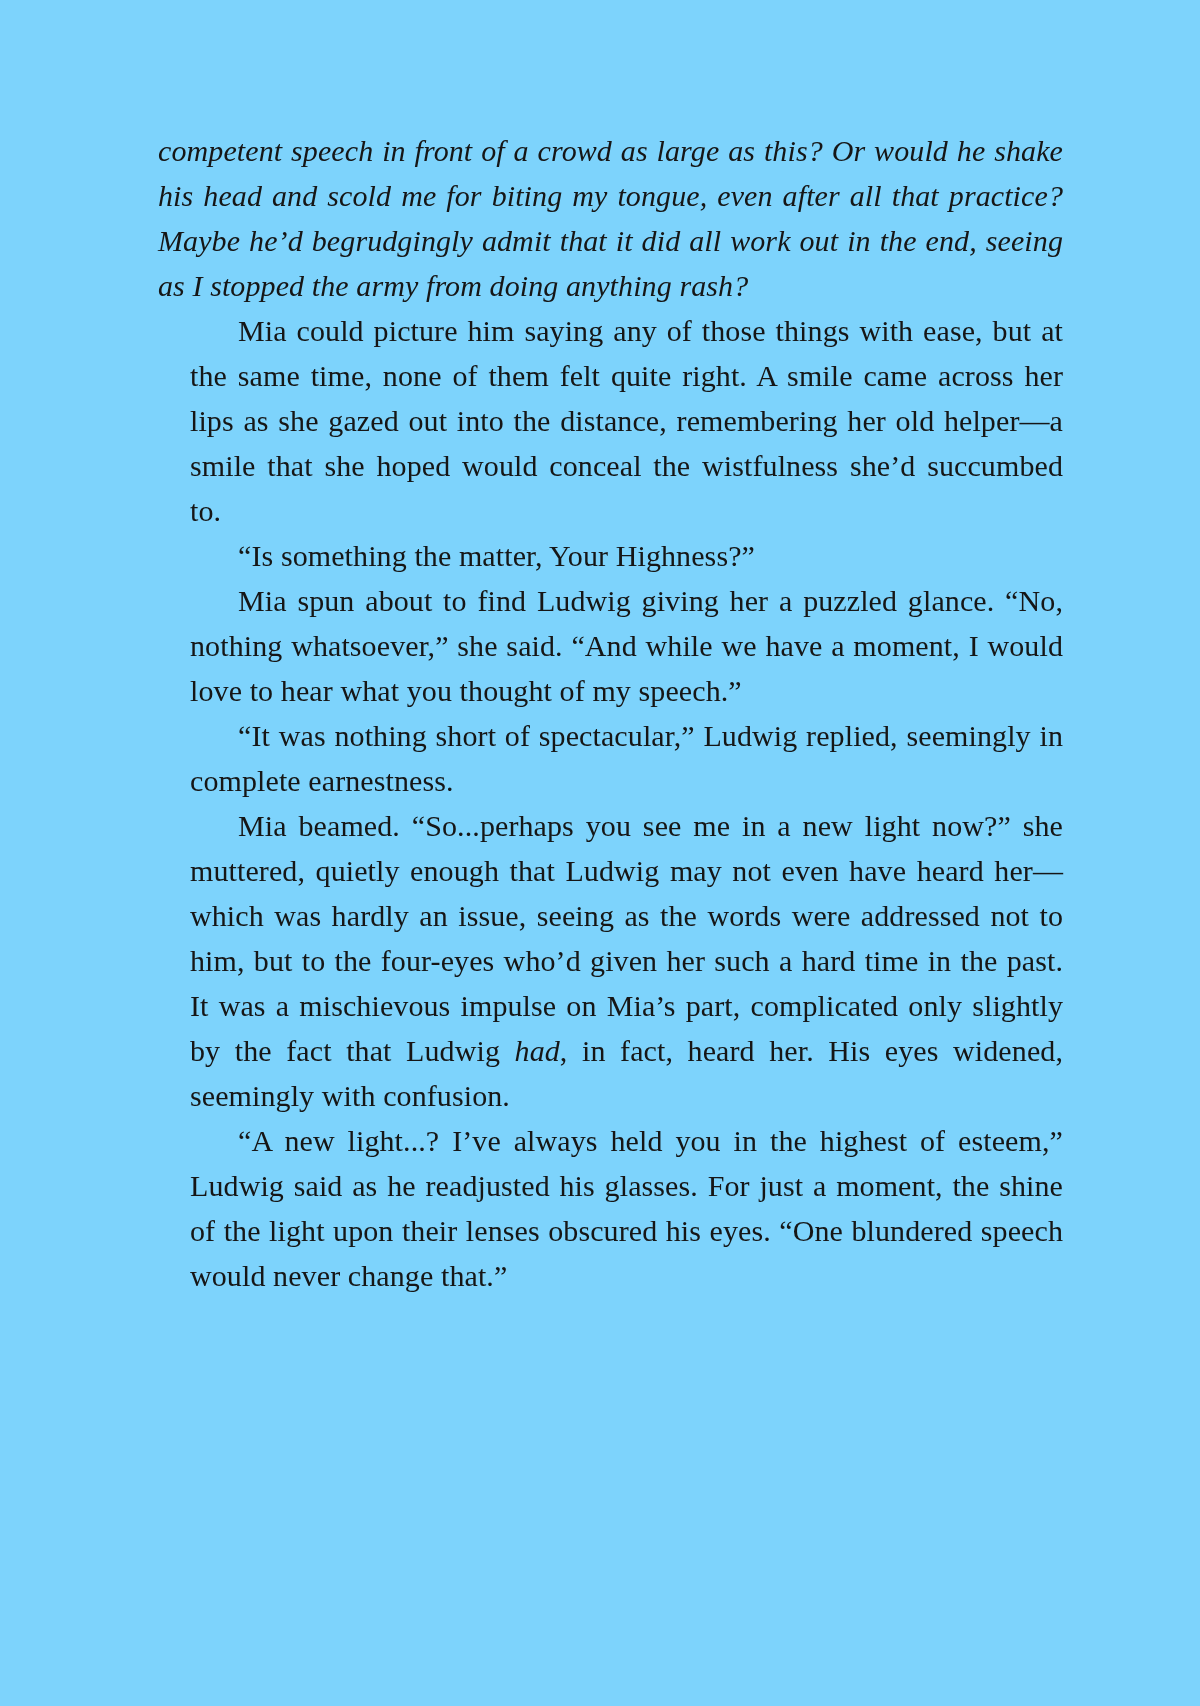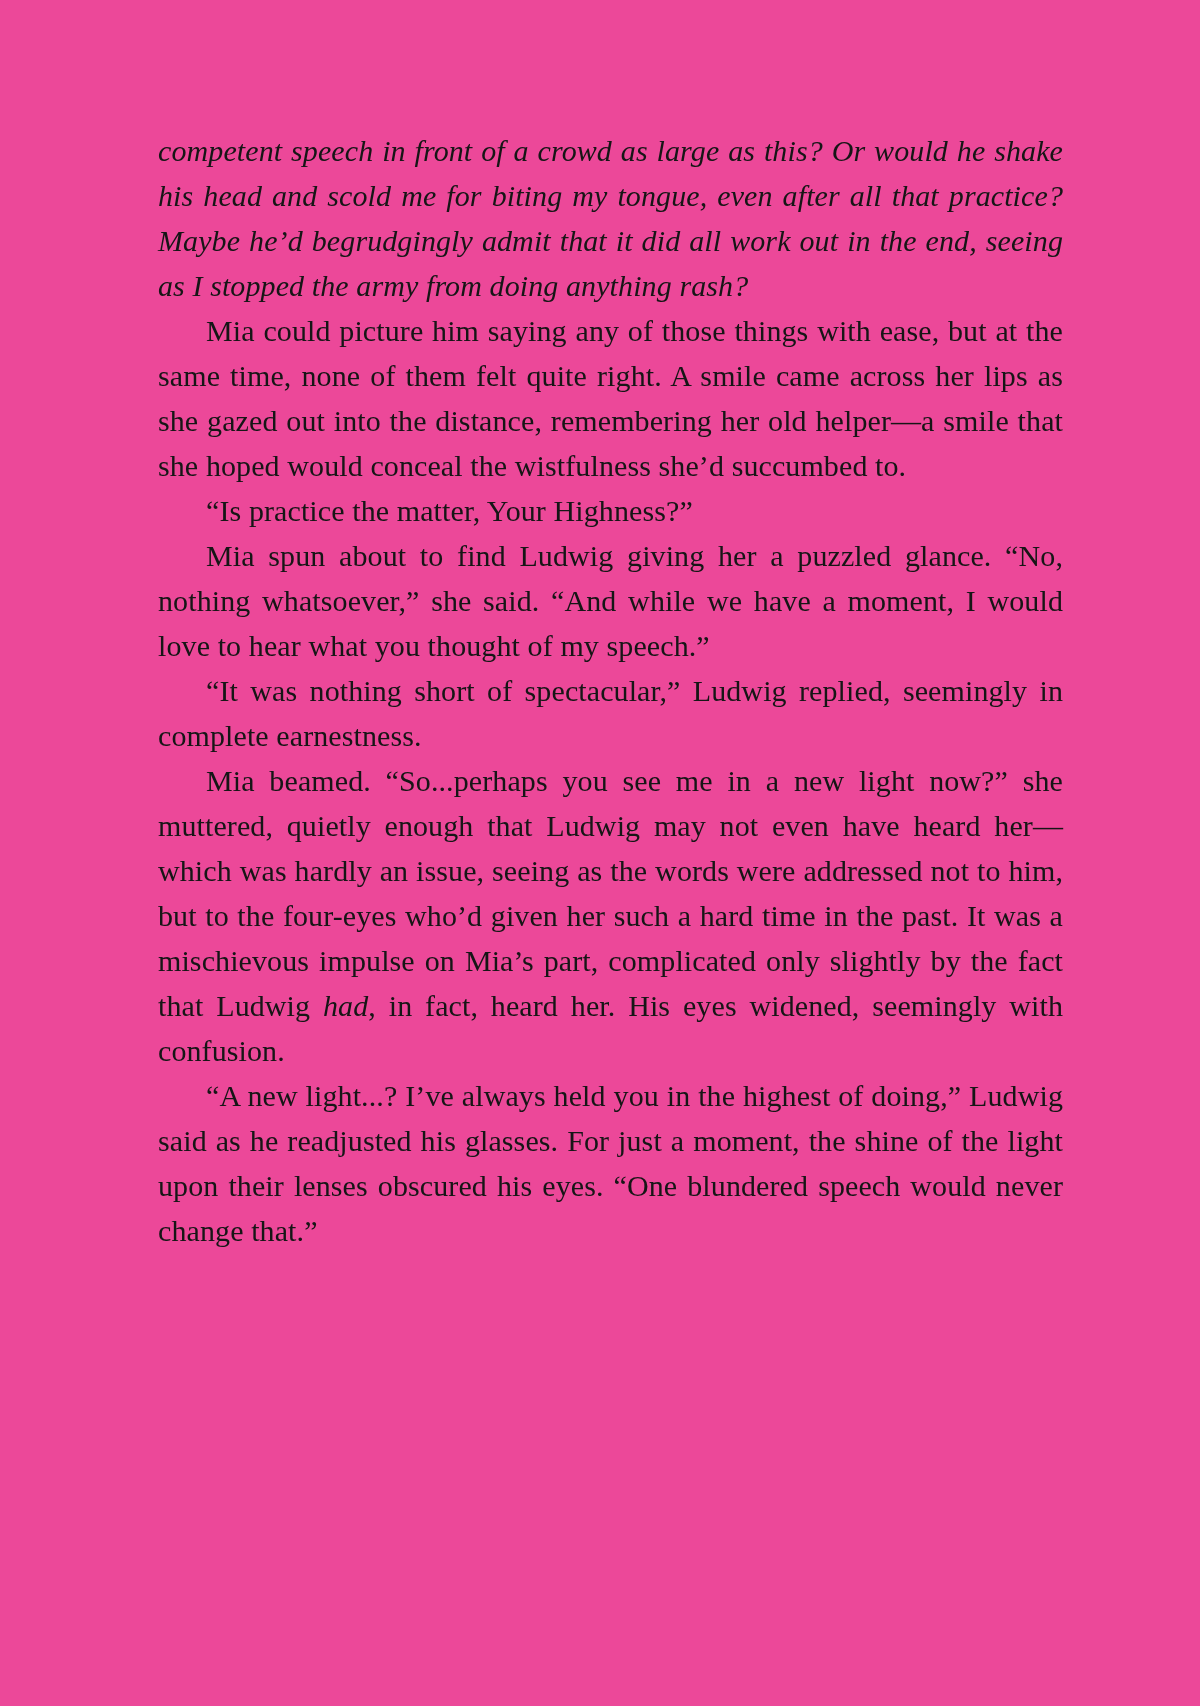--- a/index.html
+++ b/index.html
@@ -12,46 +12,47 @@
     background: #ffffff;
     color: #161616;
     font-family: "Liberation Serif", "DejaVu Serif", serif;
     overflow: hidden;
   }
   .page {
     box-sizing: border-box;
     width: 1200px;
     height: 1706px;
     padding: 128px 137px 0 158px;
-    background: #ec4899;
+    background: #7dd3fc;
   }
   .text-block {
     width: 905px;
     font-size: 30px;
     line-height: 45px;
     text-align: justify;
     letter-spacing: 0.1px;
   }
   .para {
     margin: 0;
     padding: 0;
   }
   .para.indent {
     text-indent: 48px;
+    margin-left: 32px;
   }
   .italic {
     font-style: italic;
   }
 </style>
 </head>
 <body>
 
 <div class="page">
   <main class="text-block">
       <p class="para italic"><span>competent speech in front of a crowd as large as this? Or would he shake his head and scold me for biting my tongue, even after all that practice? Maybe he’d begrudgingly admit that it did all work out in the end, seeing as I stopped the army from doing anything rash?</span></p>
       <p class="para indent"><span>Mia could picture him saying any of those things with ease, but at the same time, none of them felt quite right. A smile came across her lips as she gazed out into the distance, remembering her old helper—a smile that she hoped would conceal the wistfulness she’d succumbed to.</span></p>
-      <p class="para indent"><span>“Is practice the matter, Your Highness?”</span></p>
+      <p class="para indent"><span>“Is something the matter, Your Highness?”</span></p>
       <p class="para indent"><span>Mia spun about to find Ludwig giving her a puzzled glance. “No, nothing whatsoever,” she said. “And while we have a moment, I would love to hear what you thought of my speech.”</span></p>
       <p class="para indent"><span>“It was nothing short of spectacular,” Ludwig replied, seemingly in complete earnestness.</span></p>
       <p class="para indent"><span>Mia beamed. “So...perhaps you see me in a new light now?” she muttered, quietly enough that Ludwig may not even have heard her—which was hardly an issue, seeing as the words were addressed not to him, but to the four-eyes who’d given her such a hard time in the past. It was a mischievous impulse on Mia’s part, complicated only slightly by the fact that Ludwig </span><span class="italic">had</span><span>, in fact, heard her. His eyes widened, seemingly with confusion.</span></p>
-      <p class="para indent"><span>“A new light...? I’ve always held you in the highest of doing,” Ludwig said as he readjusted his glasses. For just a moment, the shine of the light upon their lenses obscured his eyes. “One blundered speech would never change that.”</span></p>
+      <p class="para indent"><span>“A new light...? I’ve always held you in the highest of esteem,” Ludwig said as he readjusted his glasses. For just a moment, the shine of the light upon their lenses obscured his eyes. “One blundered speech would never change that.”</span></p>
     </main>
 </div>
 
 </body></html>

